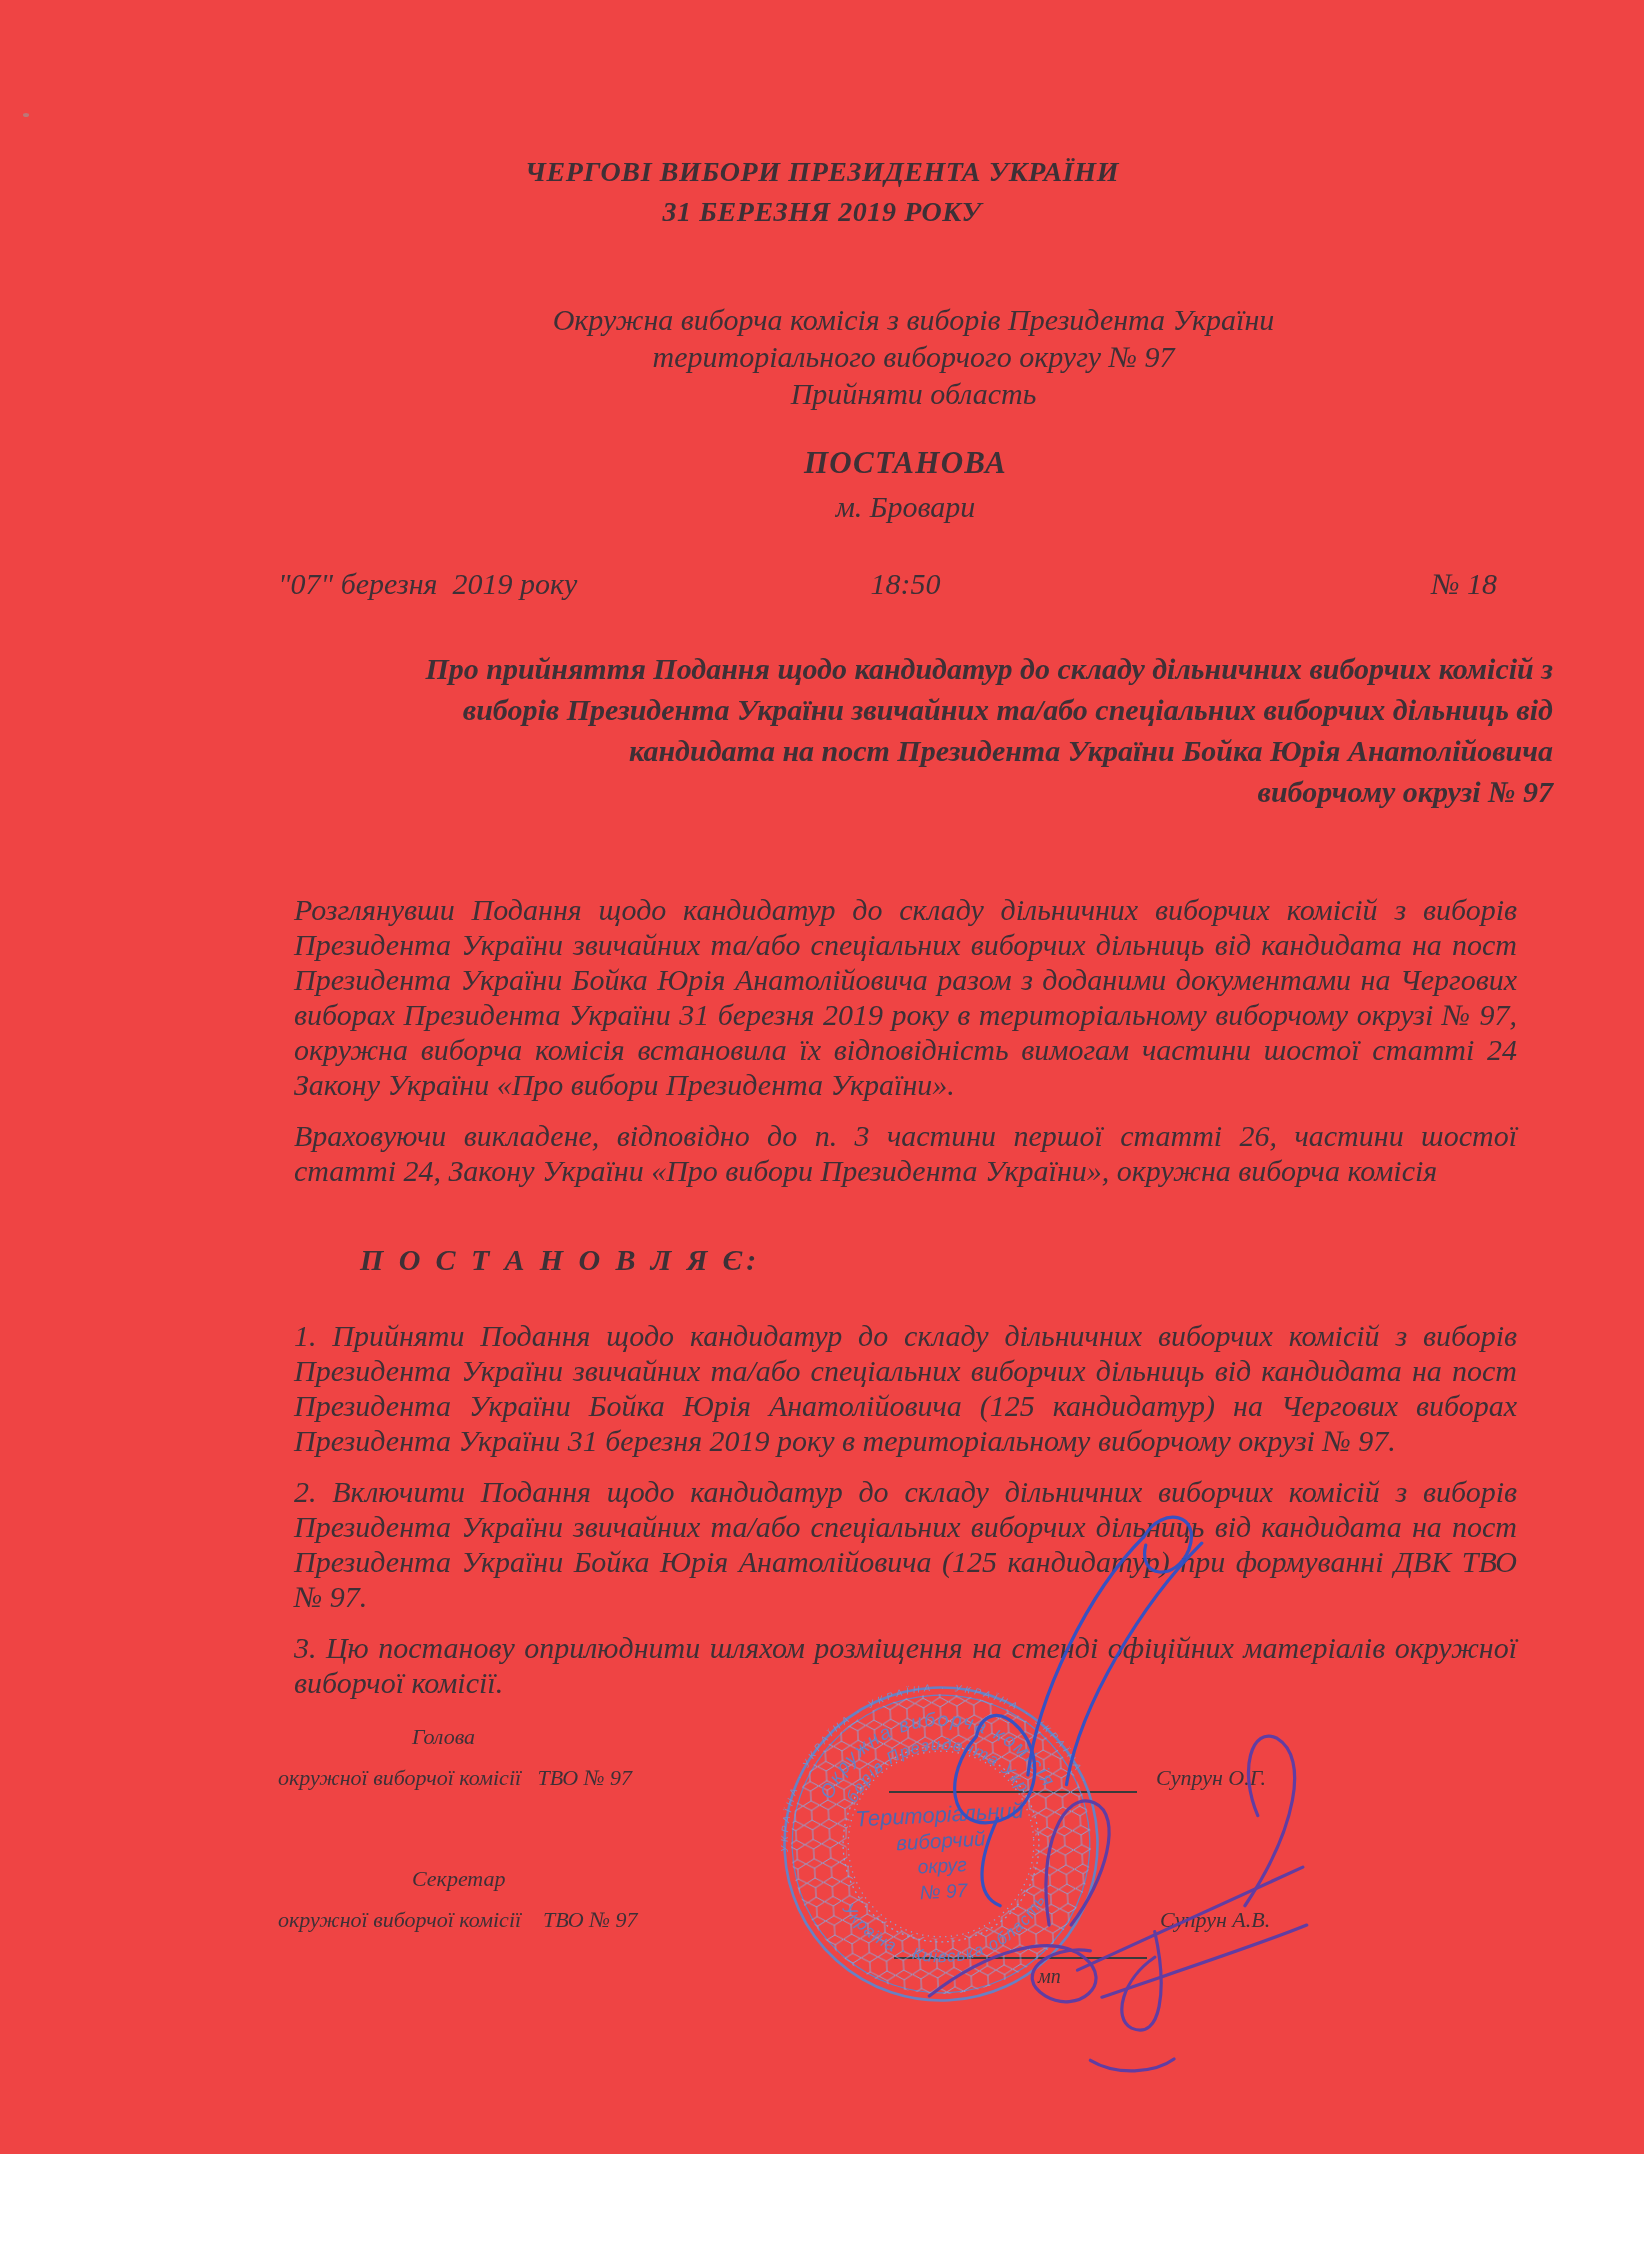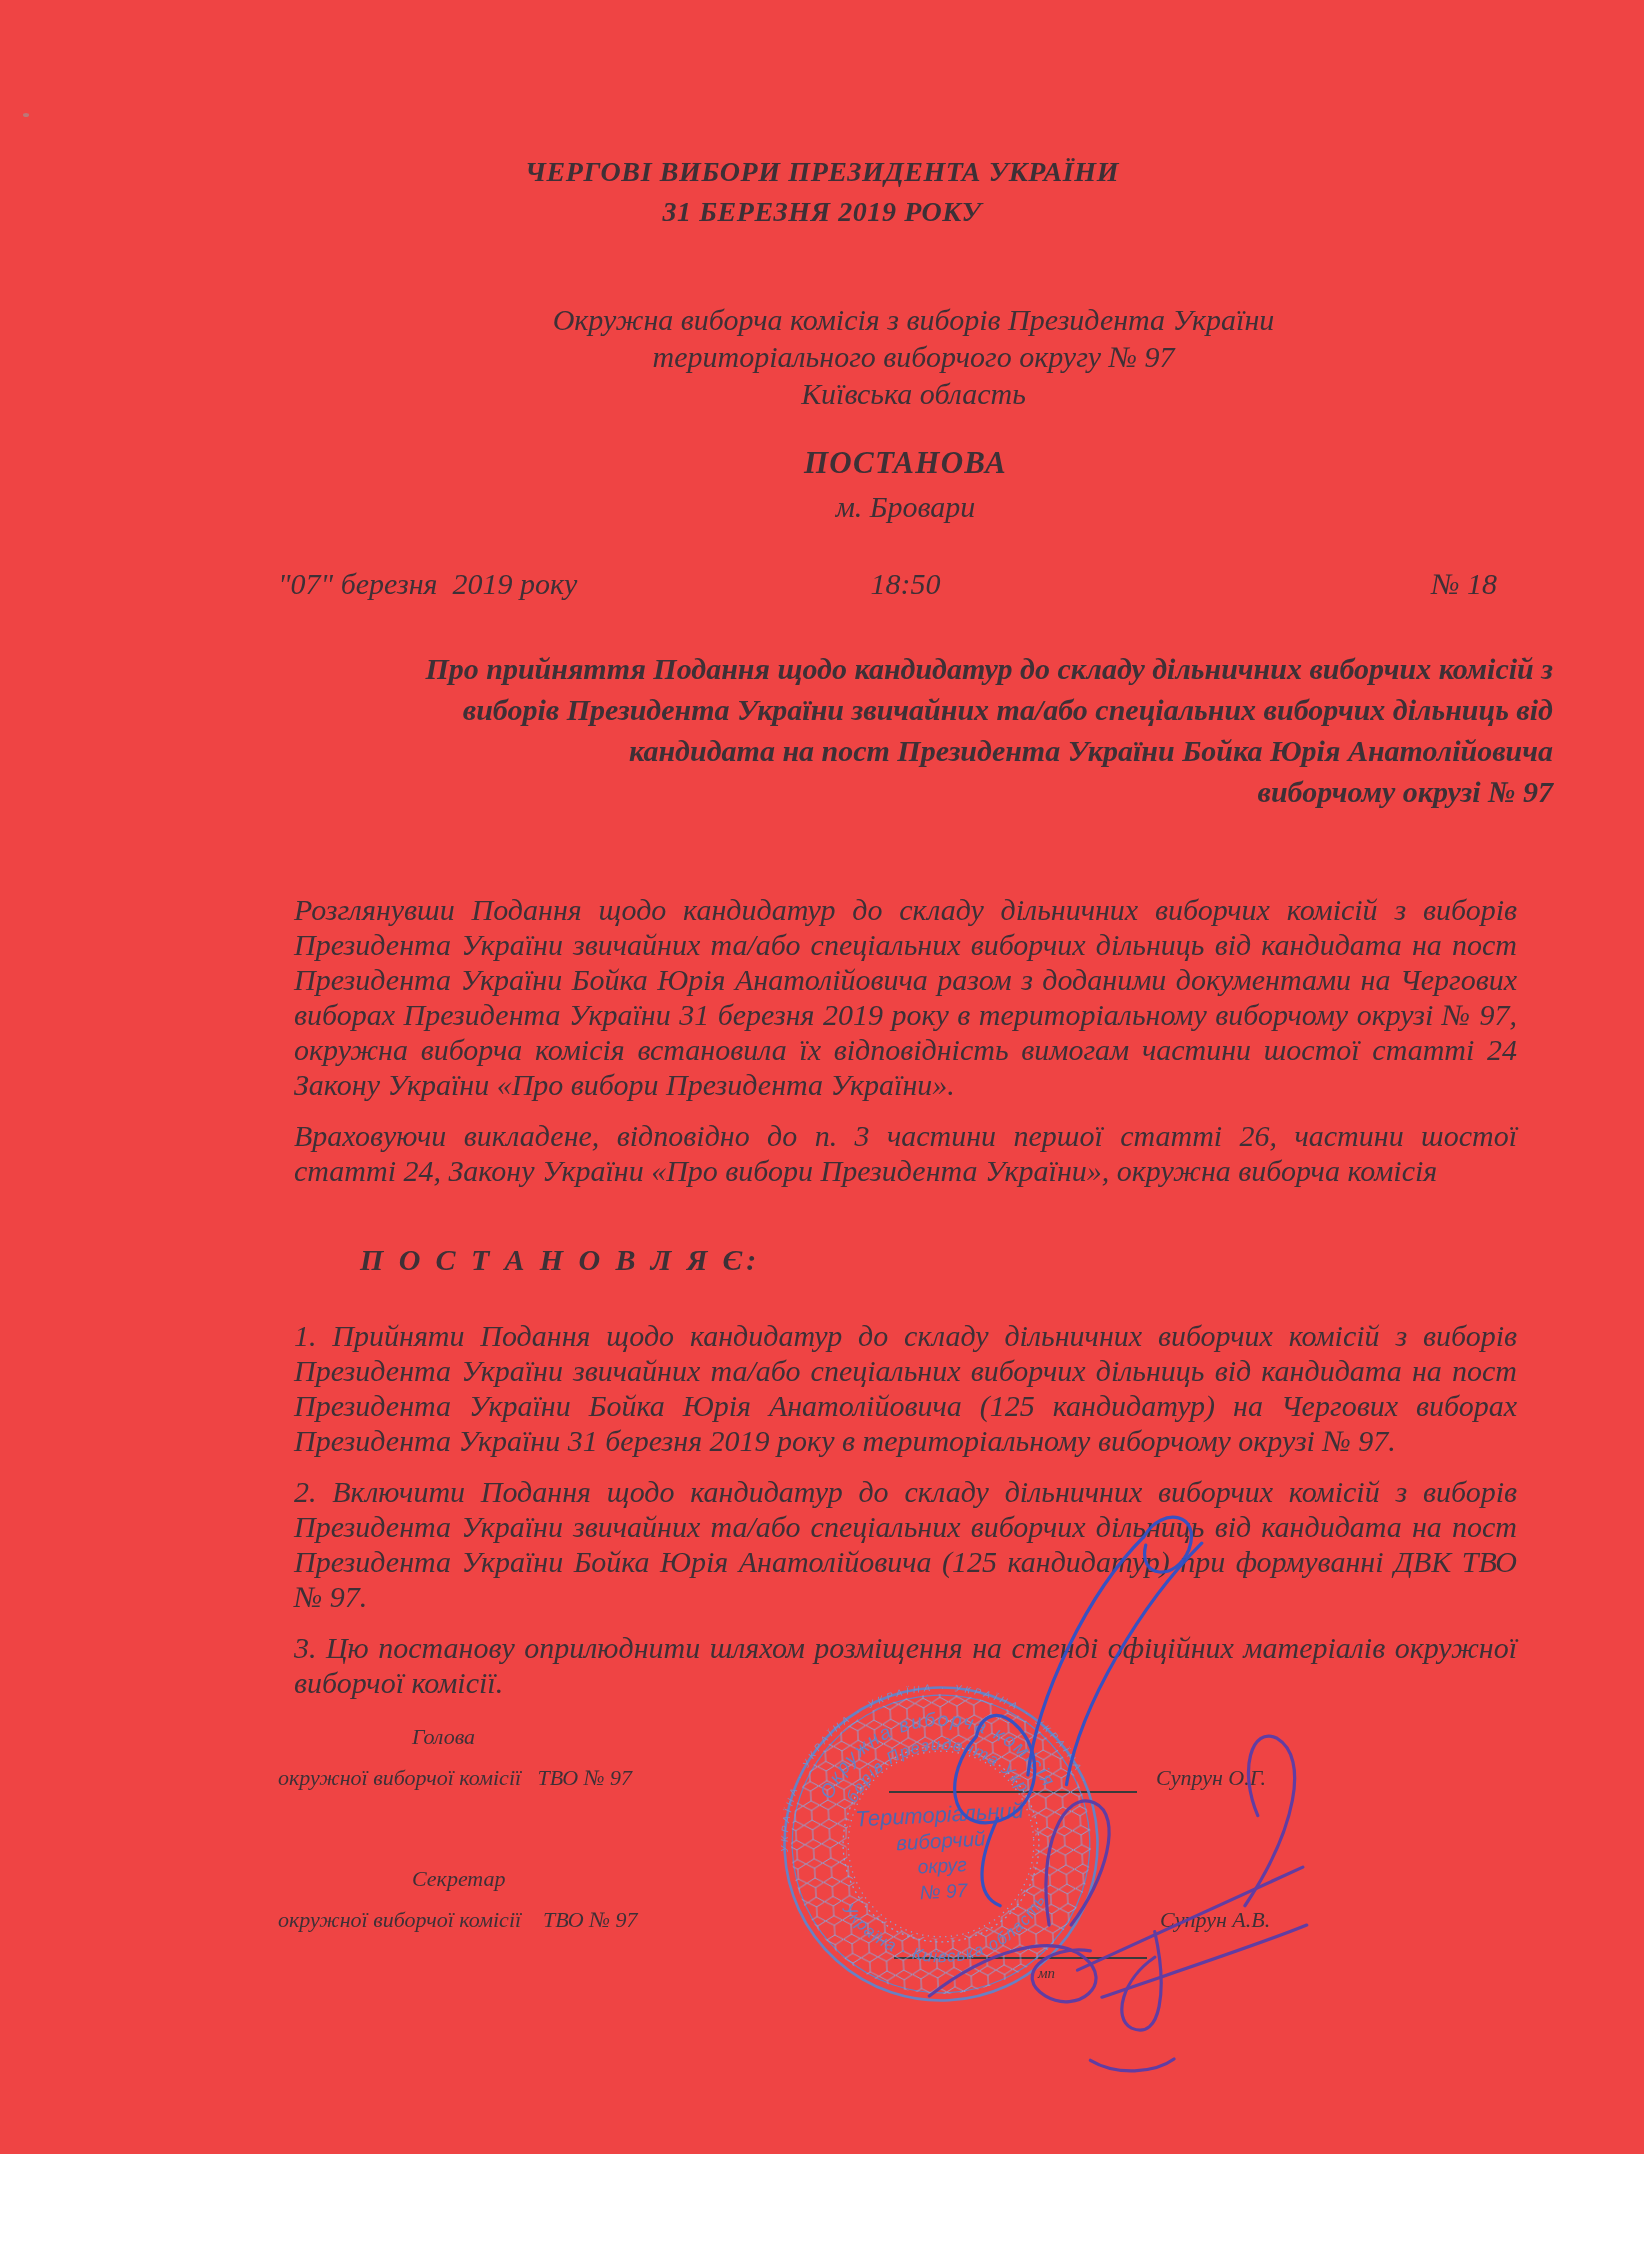--- a/index.html
+++ b/index.html
@@ -44,41 +44,41 @@
     position:absolute; left:278px; top:876px; width:1255px;
     font-size:30px; line-height:35px;
   }
   .flow p{ margin:16px; text-align:justify; text-justify:inter-word; }
   .resolves{
     font-weight:bold; font-size:30px; letter-spacing:3.9px;
     margin:54px 0 41px 82px;
   }
   .sig-text{ position:absolute; font-size:22px; white-space:pre-wrap; }
   .sig-line{ position:absolute; height:1.9px; background:#3a3a3a; }
-  .mp-note{ position:absolute; font-size:15px; }
+  .mp-note{ position:absolute; font-size:20px; }
   .stamp-svg{ position:absolute; left:780px; top:1683px; z-index:2; opacity:.92; }
   .ink-svg{ position:absolute; left:741px; top:1482px; z-index:3; }
   .speck{ position:absolute; left:23px; top:113px; width:6.4px; height:3.9px; background:#9a9a9a; border-radius:50%; opacity:.6; }
 </style>
 </head>
 <body>
 
 <div class="page">
 
   <div class="speck"></div>
 
   <div class="doc-header centered">
     <div>ЧЕРГОВІ ВИБОРИ ПРЕЗИДЕНТА УКРАЇНИ</div>
     <div>31 БЕРЕЗНЯ 2019 РОКУ</div>
   </div>
 
   <div class="commission centered">
     <div>Окружна виборча комісія з виборів Президента України</div>
     <div>територіального виборчого округу № 97</div>
-    <div>Київська область</div>
+    <div>Прийняти область</div>
   </div>
 
   <div class="doc-type centered">ПОСТАНОВА</div>
   <div class="city centered">м. Бровари</div>
 
   <div class="meta-row">
     <span class="m-left">"07" березня  2019 року</span>
     <span class="m-center">18:50</span>
     <span class="m-right">№ 18</span>
   </div>

